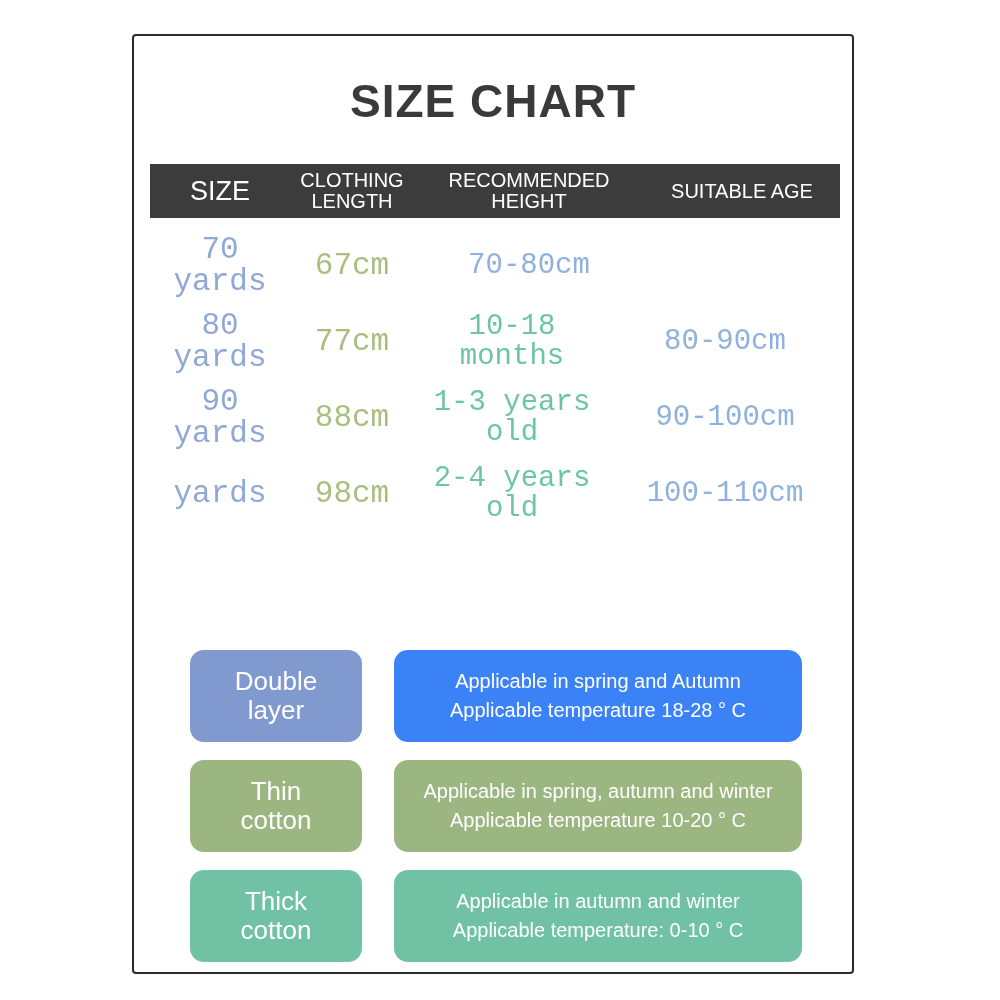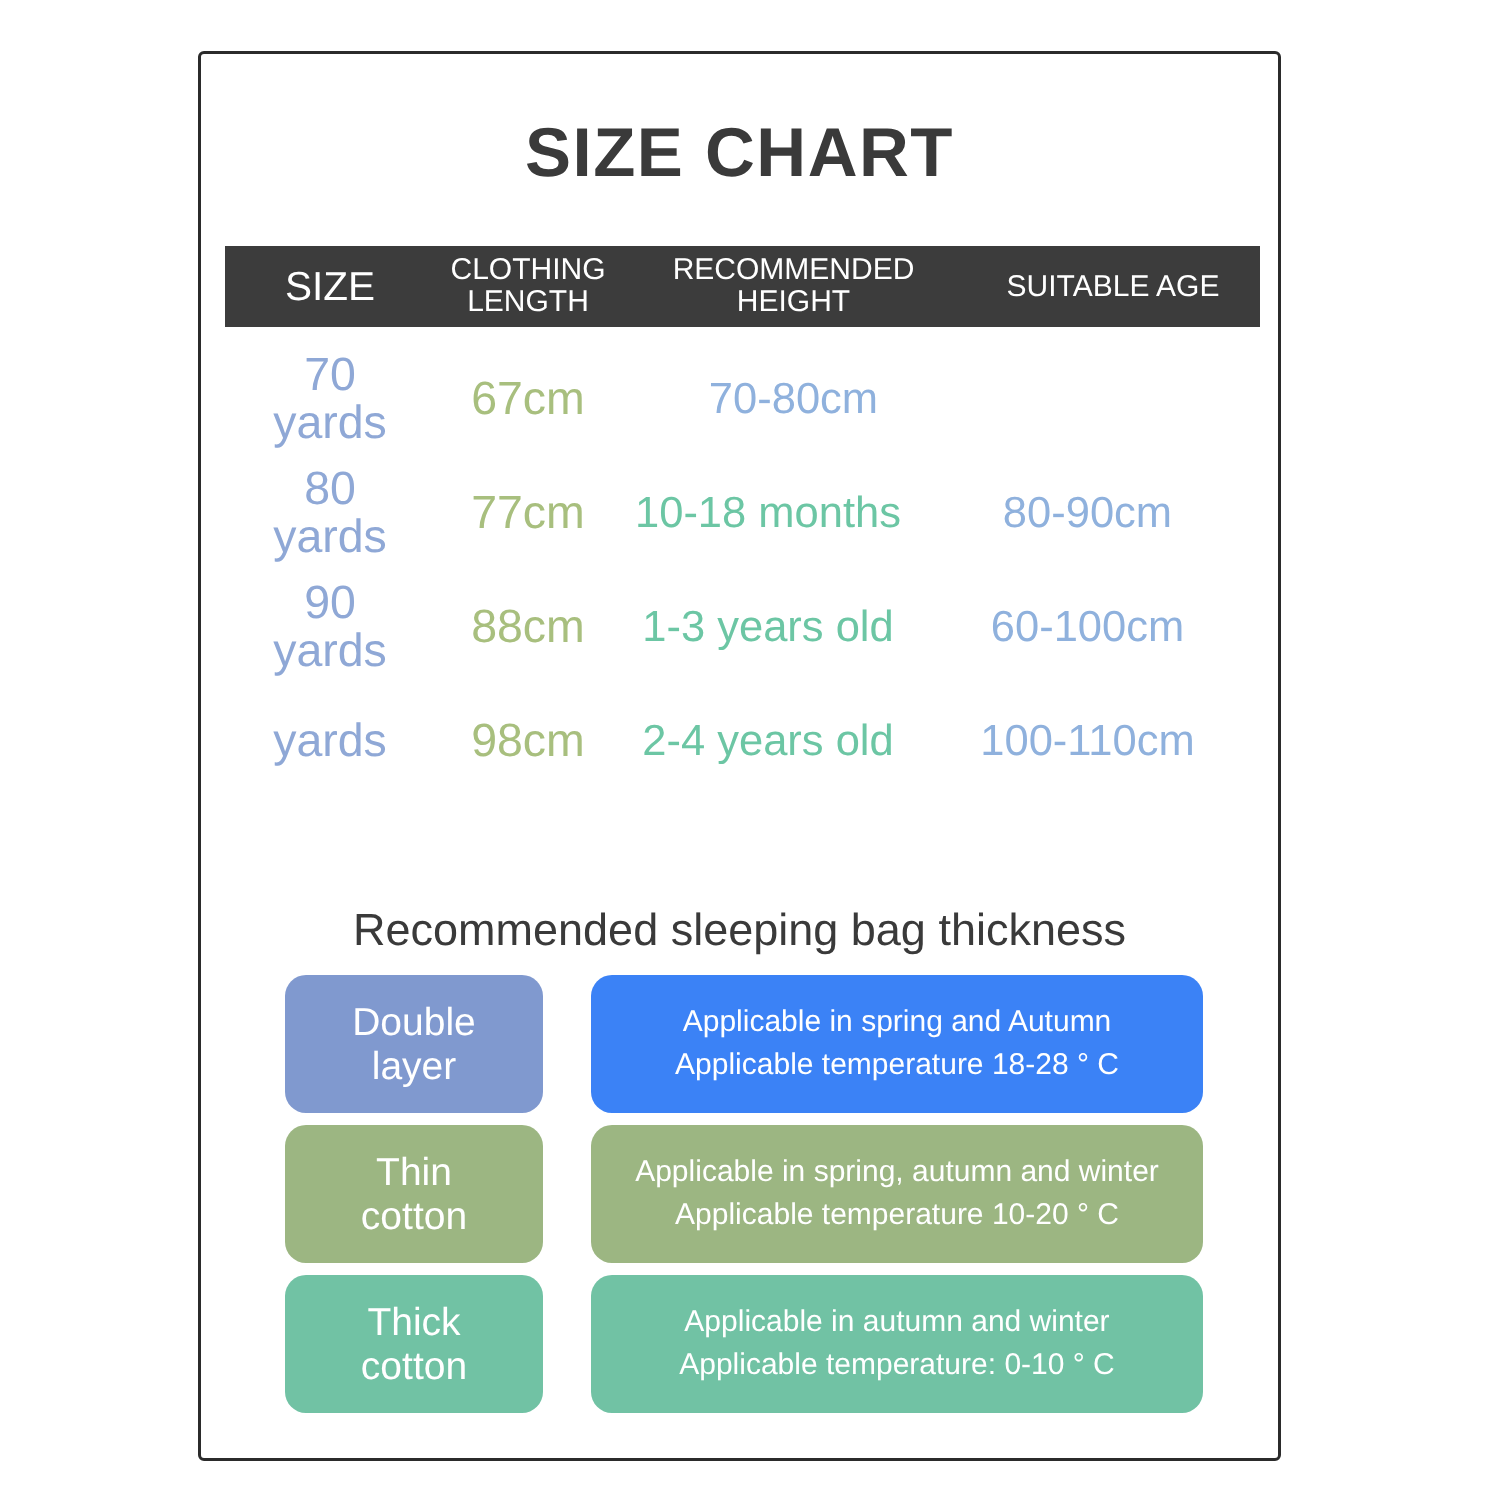--- a/index.html
+++ b/index.html
@@ -64,20 +64,21 @@
 
   .trow {
     display: flex;
     align-items: center;
     height: 76px;
   }
 
   .cell {
     text-align: center;
     line-height: 1.04;
+    font-family: Liberation Mono, monospace;
   }
   .cell.size {
     width: 140px;
     color: #8fa8d6;
     font-size: 31px;
   }
   .cell.len {
     width: 124px;
     color: #a8bf7e;
     font-size: 31px;
@@ -107,21 +108,21 @@
   .tlist {
     position: absolute;
     top: 614px;
     left: 56px;
     width: 612px;
   }
 
   .trow2 {
     display: flex;
     gap: 32px;
-    margin-bottom: 8px;
+    margin-bottom: 18px;
   }
 
   .pill {
     width: 172px;
     height: 92px;
     border-radius: 14px;
     display: flex;
     align-items: center;
     justify-content: center;
     color: #ffffff;
@@ -187,36 +188,35 @@
         <div class="cell hgt">80-90cm</div>
       </div>
 
       <div class="trow">
         <div class="cell size">
           <div>90</div>
           <div>yards</div>
         </div>
         <div class="cell len">88cm</div>
         <div class="cell age">1-3 years old</div>
-        <div class="cell hgt">60-100cm</div>
+        <div class="cell hgt">90-100cm</div>
       </div>
 
       <div class="trow">
         <div class="cell size">
           <div>yards</div>
         </div>
         <div class="cell len">98cm</div>
         <div class="cell age">2-4 years old</div>
         <div class="cell hgt">100-110cm</div>
       </div>
 
     </div>
   </div>
 
-  <div class="sub-title">Recommended sleeping bag thickness</div>
 
   <div class="tlist">
 
     <div class="trow2">
       <div class="pill" style="background:#8099cf">
         <div>
           <div>Double</div>
           <div>layer</div>
         </div>
       </div>

